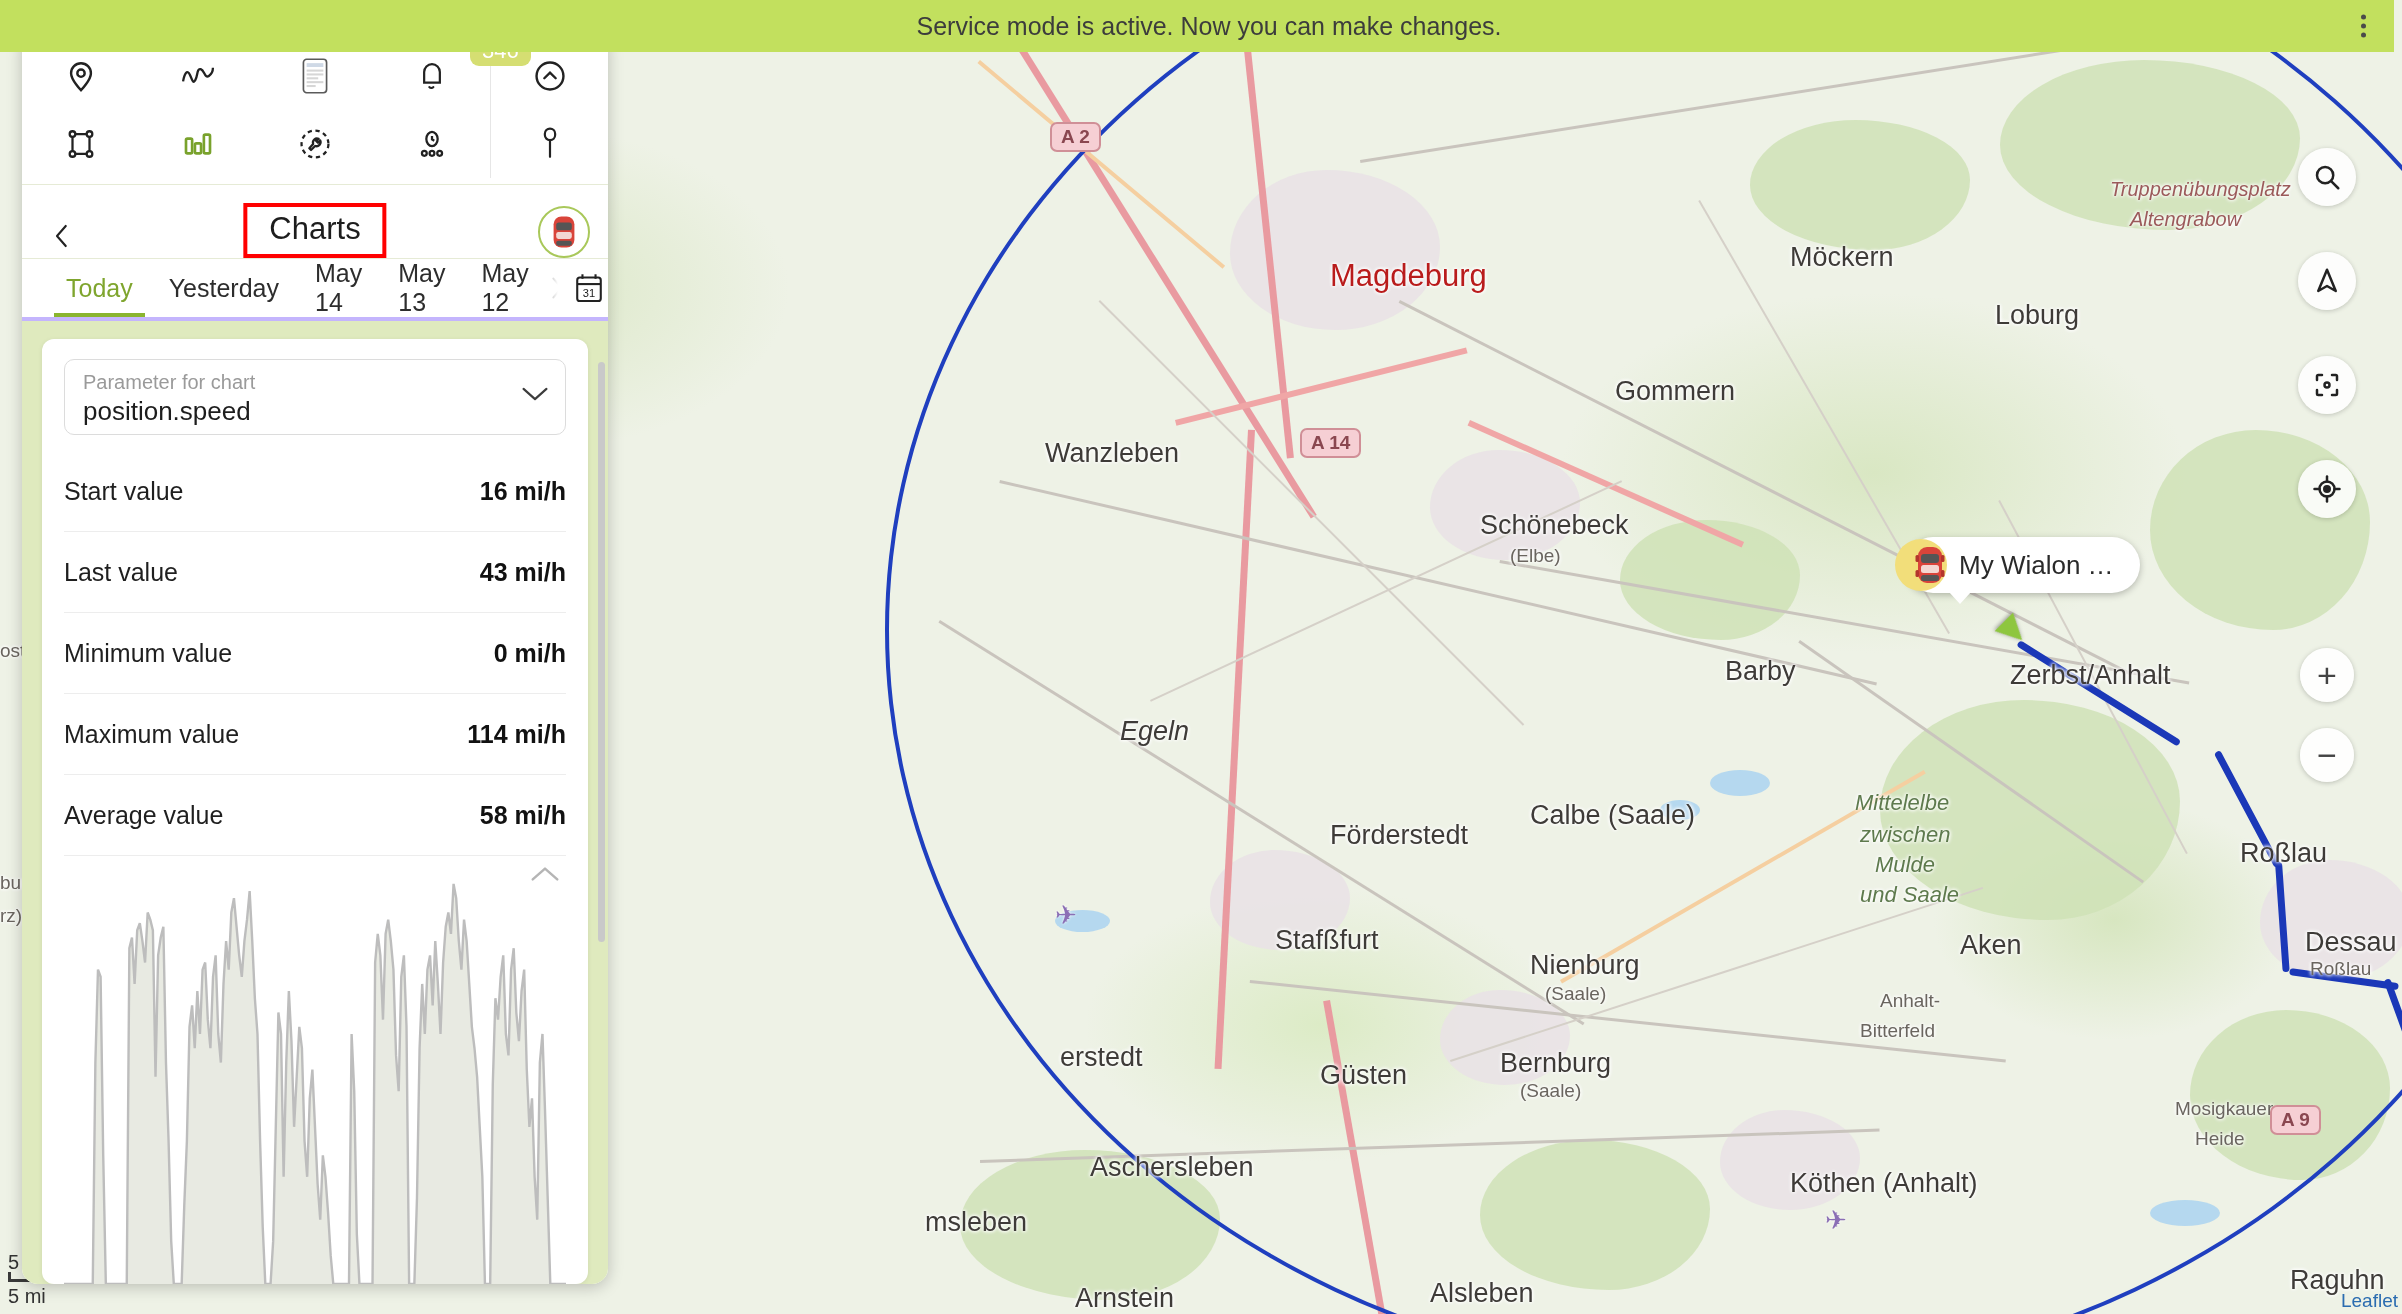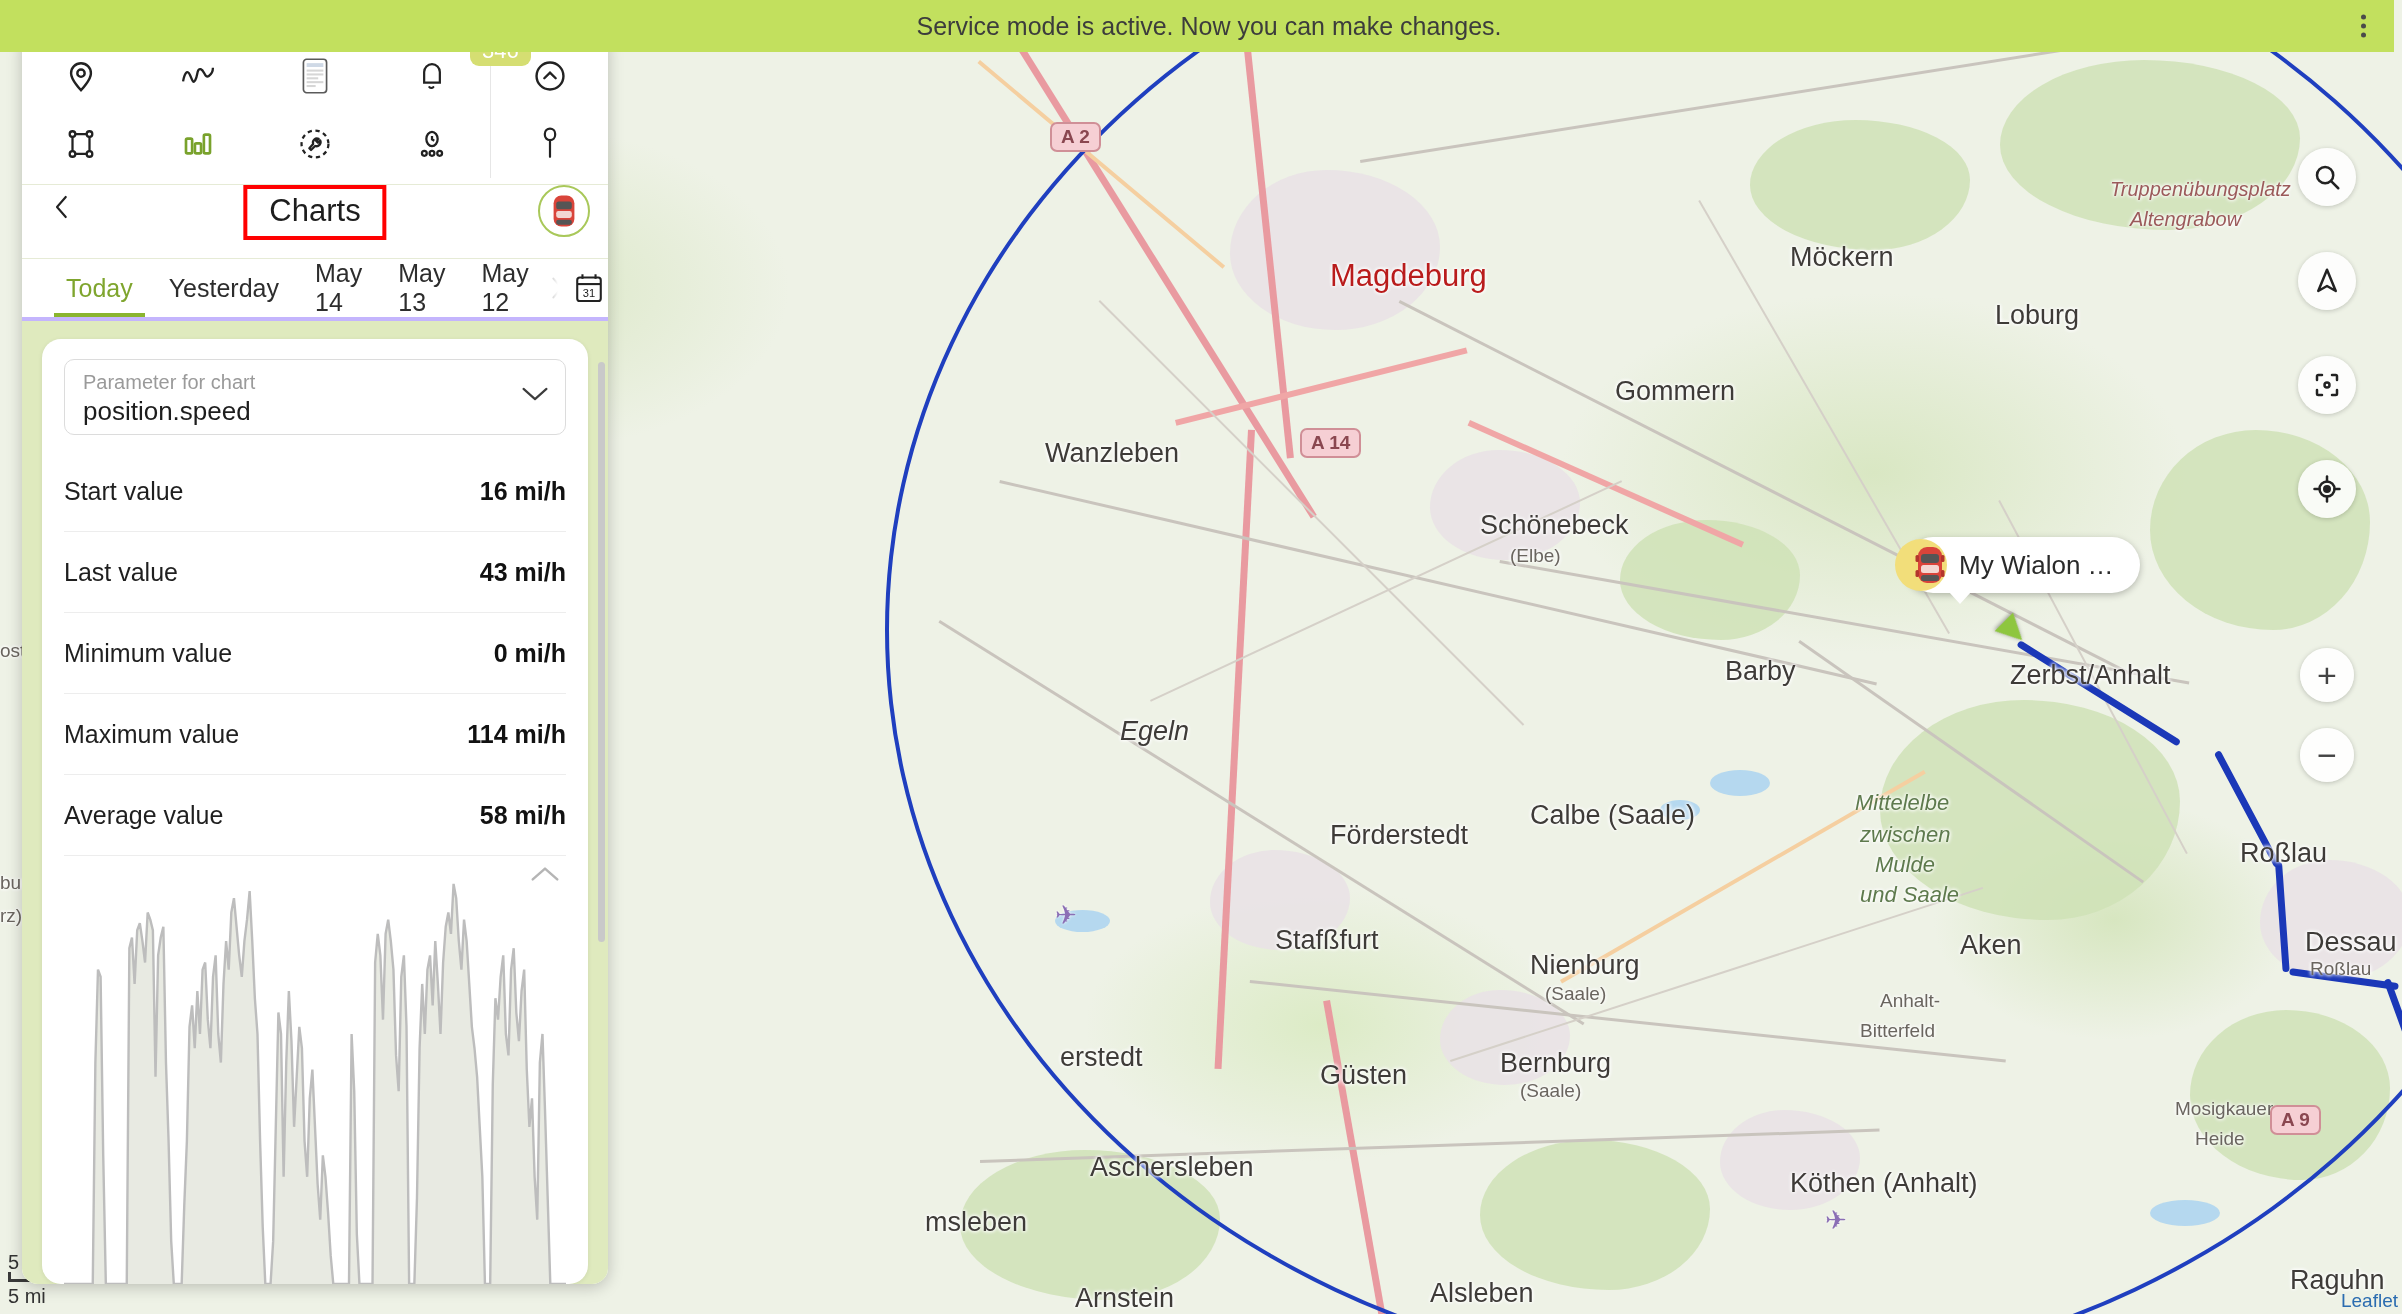--- a/index.html
+++ b/index.html
@@ -254,21 +254,21 @@
     background: #d5de72;
     color: #fff;
     font-size: 22px;
     border-radius: 9px;
     padding: 2px 12px;
     z-index: 3;
   }
 
   .panel-head {
     height: 74px;
-    display: flex; align-items: flex-start;
+    display: flex; align-items: flex-end;
     padding: 0 18px;
     border-bottom: 1px solid #e6ebd6;
     position: relative;
   }
   .back-chev {
     width: 44px; height: 44px;
     display: flex; align-items: center; justify-content: center;
     cursor: pointer;
   }
   .panel-title-wrap {
@@ -330,21 +330,21 @@
   }
 
   .panel-body {
     flex: 1;
     background: #dfeabe;
     padding: 18px 20px 0 20px;
     overflow: hidden;
   }
   .card {
     background: #fff;
-    border-radius: 19px;
+    border-radius: 12px;
     padding: 20px 22px 0 22px;
     height: 100%;
     box-shadow: 0 1px 5px rgba(0,0,0,.08);
     display: flex; flex-direction: column;
   }
 
   .select-box {
     border: 1px solid #dcdcdc;
     border-radius: 10px;
     height: 76px;

